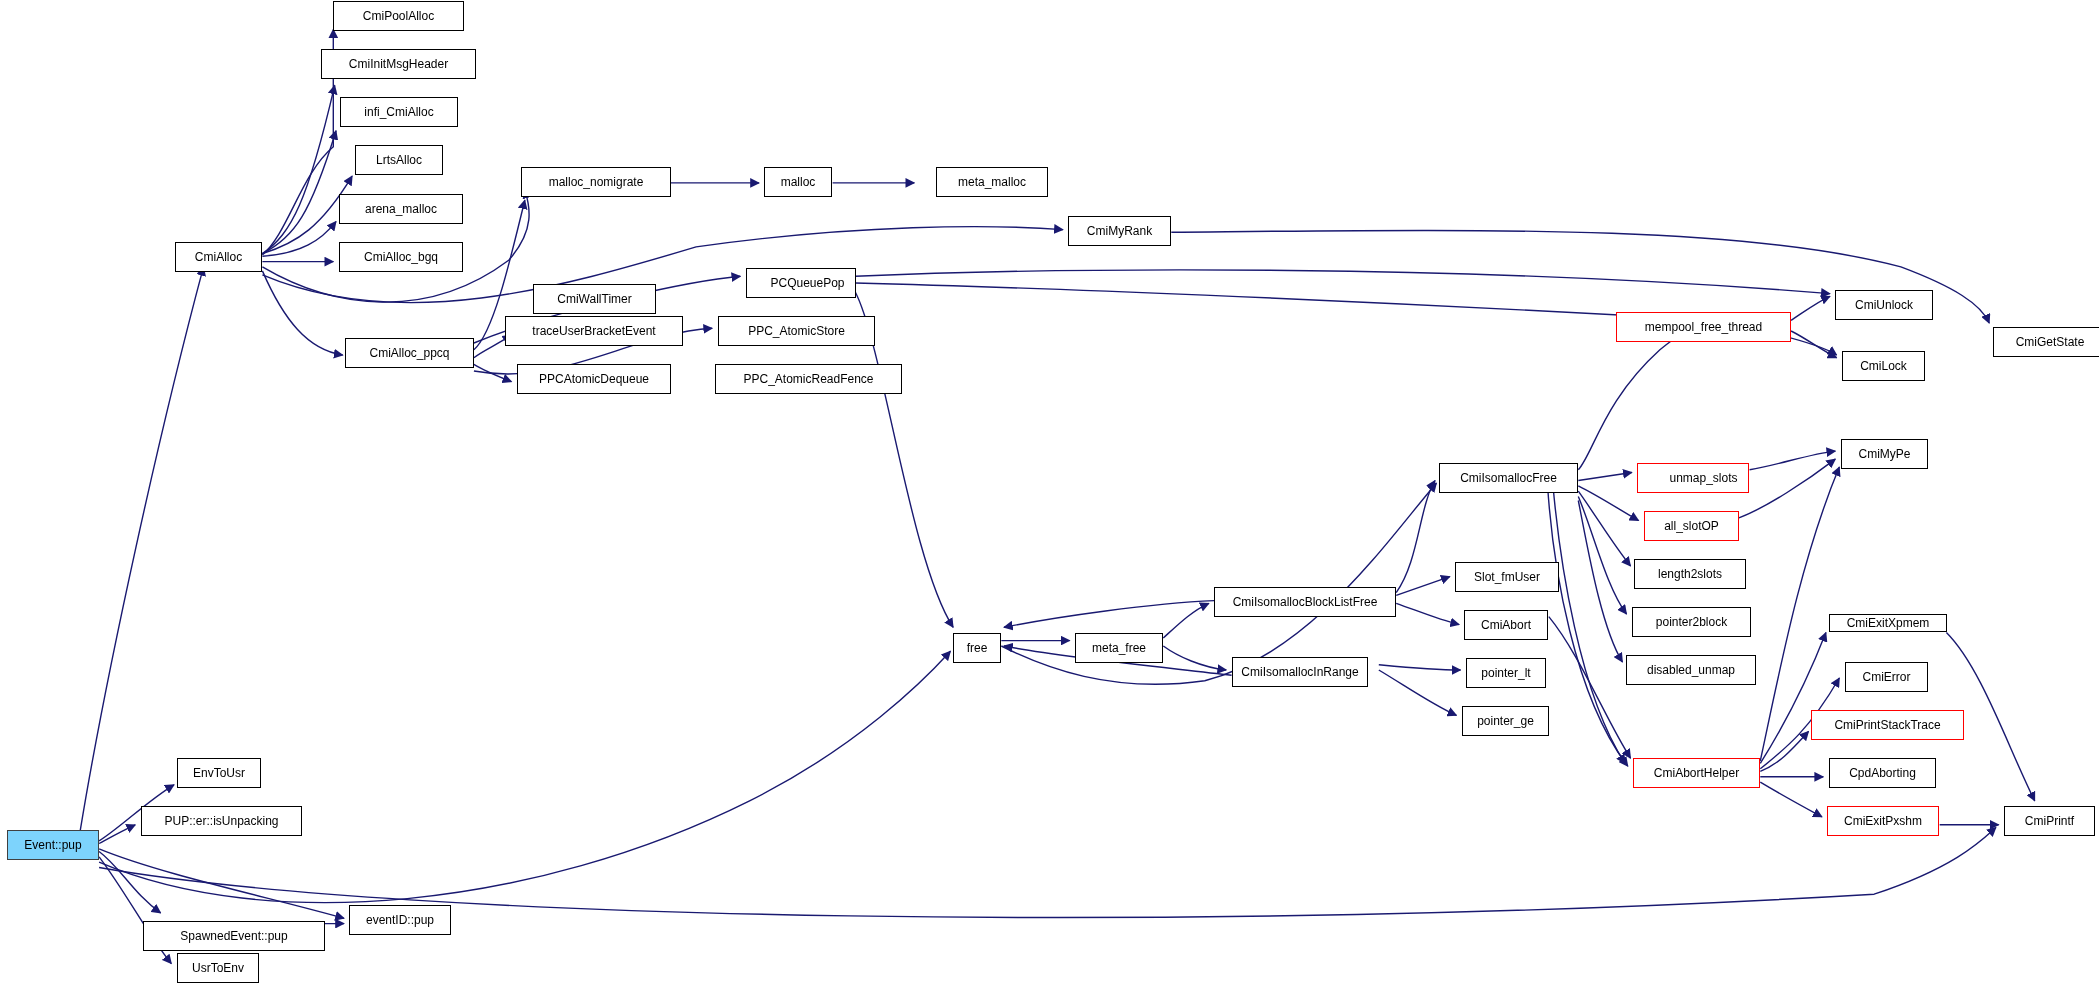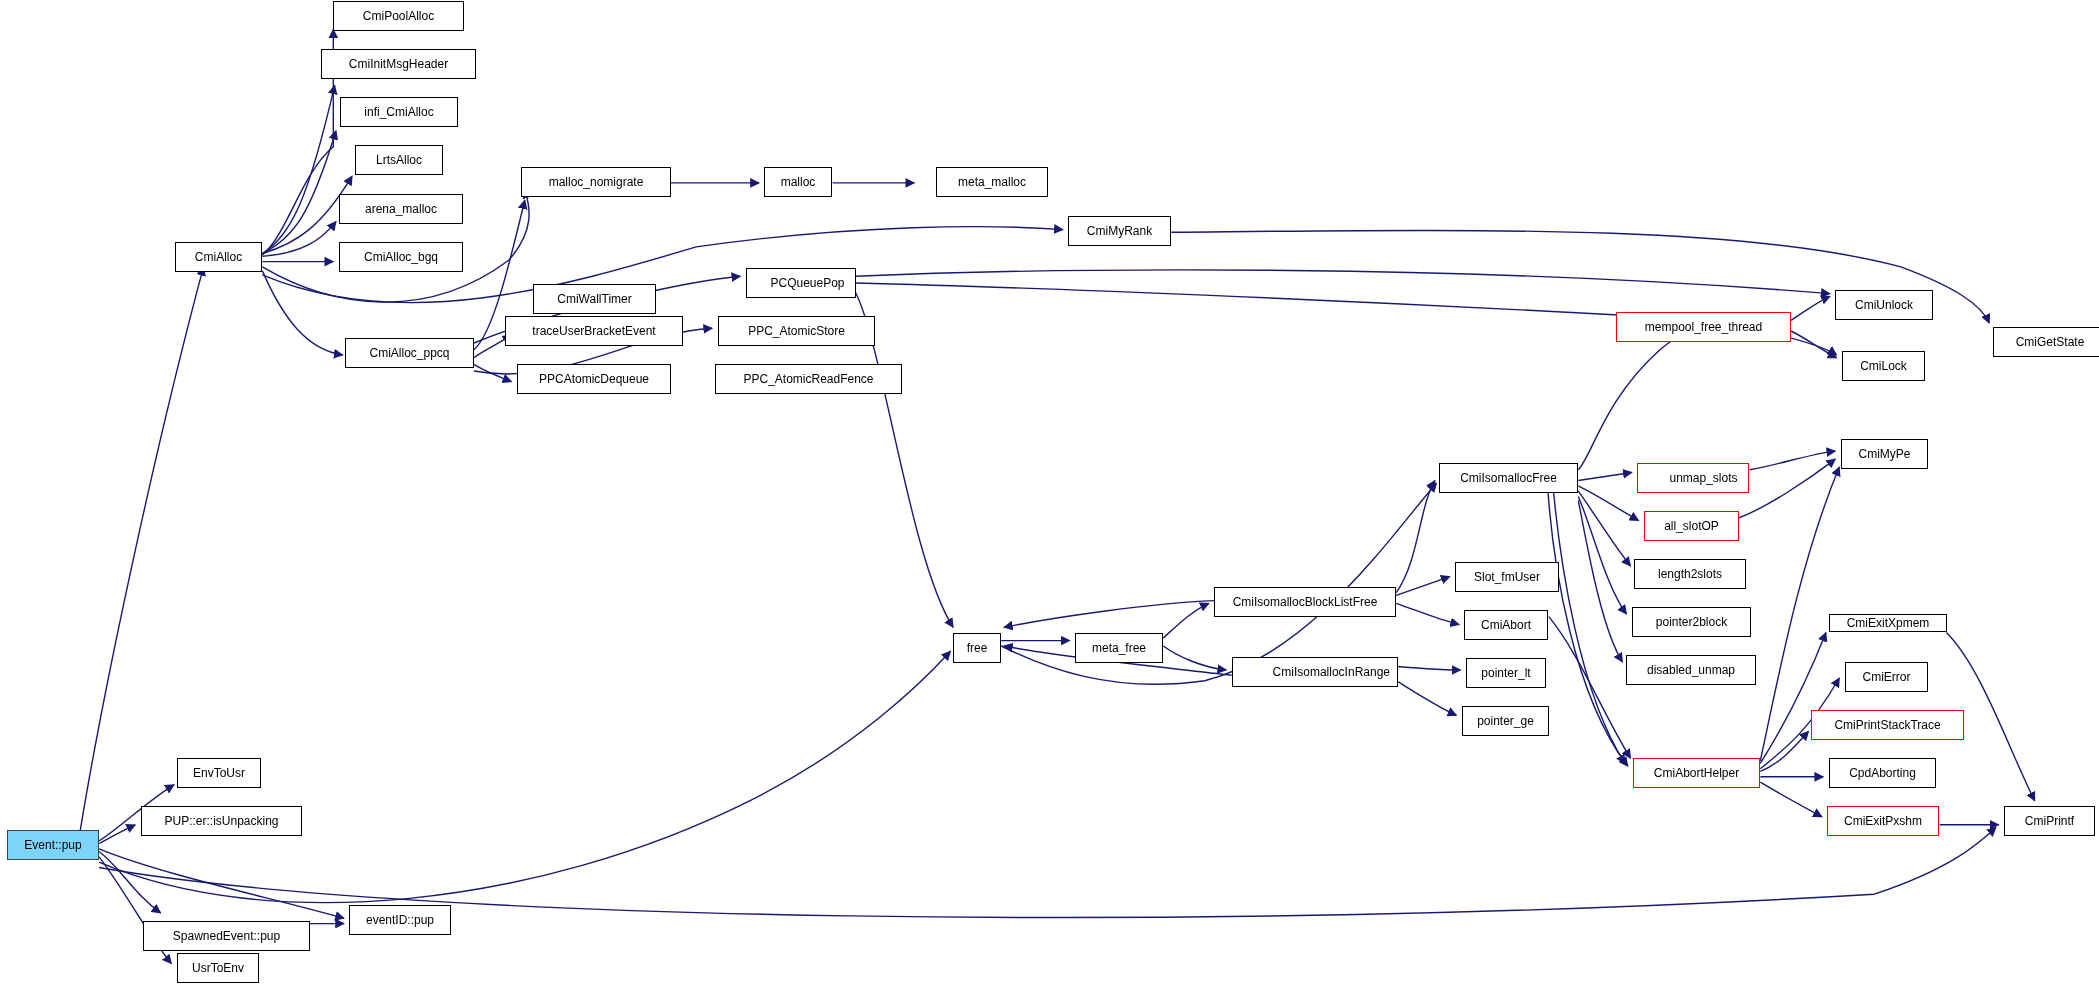--- a/index.html
+++ b/index.html
@@ -201,21 +201,21 @@
       </div>
       <div class="node" style="left: 1464px; top: 610px; width: 84px; height: 30px;">
         <span>CmiAbort</span>
       </div>
       <div class="node" style="left: 953px; top: 633px; width: 48px; height: 30px;">
         <span>free</span>
       </div>
       <div class="node" style="left: 1075px; top: 633px; width: 88px; height: 30px;">
         <span>meta_free</span>
       </div>
-      <div class="node" style="left: 1232px; top: 657px; width: 166px; height: 30px; justify-content: flex-end;">
+      <div class="node" style="left: 1232px; top: 657px; width: 136px; height: 30px;">
         <span>CmiIsomallocInRange</span>
       </div>
       <div class="node" style="left: 1466px; top: 658px; width: 80px; height: 30px;">
         <span>pointer_lt</span>
       </div>
       <div class="node" style="left: 1462px; top: 706px; width: 87px; height: 30px;">
         <span>pointer_ge</span>
       </div>
       <div class="node" style="left: 1829px; top: 614px; width: 118px; height: 18px;">
         <span>CmiExitXpmem</span>
@@ -240,21 +240,21 @@
       </div>
       <div class="node" style="left: 177px; top: 758px; width: 84px; height: 30px;">
         <span>EnvToUsr</span>
       </div>
       <div class="node" style="left: 141px; top: 806px; width: 161px; height: 30px;">
         <span>PUP::er::isUnpacking</span>
       </div>
       <div class="node current" style="left: 7px; top: 830px; width: 92px; height: 30px;">
         <span>Event::pup</span>
       </div>
-      <div class="node" style="left: 143px; top: 921px; width: 167px; height: 30px;">
+      <div class="node" style="left: 143px; top: 921px; width: 182px; height: 30px;">
         <span>SpawnedEvent::pup</span>
       </div>
       <div class="node" style="left: 349px; top: 905px; width: 102px; height: 30px;">
         <span>eventID::pup</span>
       </div>
       <div class="node" style="left: 177px; top: 953px; width: 82px; height: 30px;">
         <span>UsrToEnv</span>
       </div>
     </div>
 </div>

